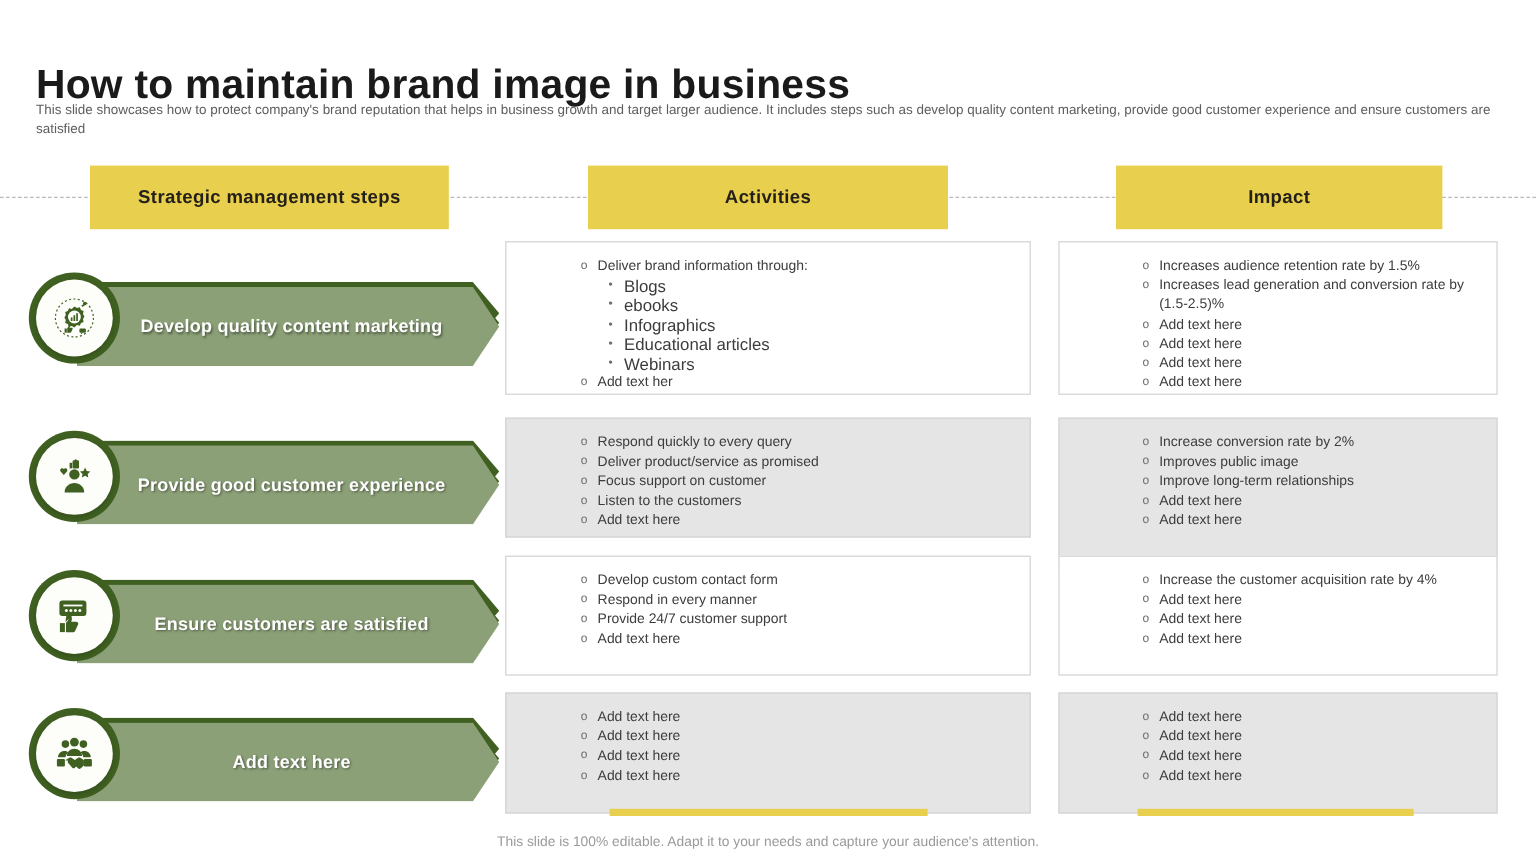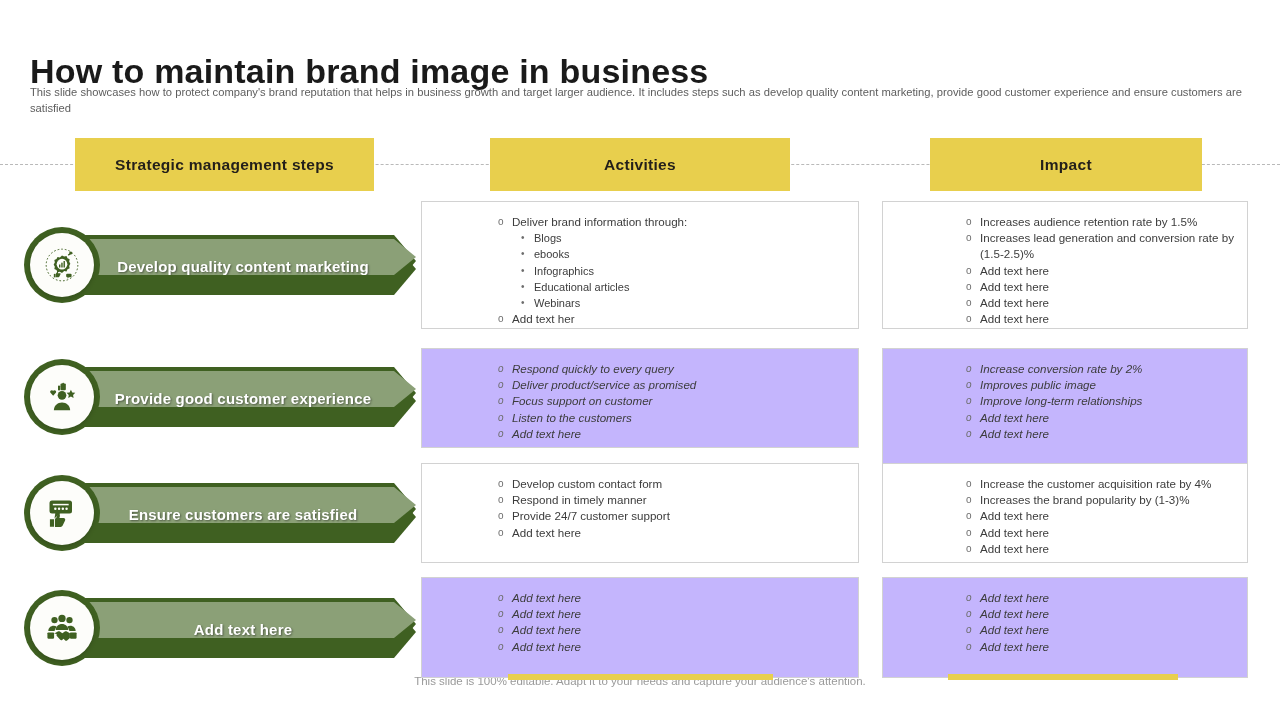--- a/index.html
+++ b/index.html
@@ -37,24 +37,24 @@
     color: #231f1a; font-weight: 700; font-size: 15.5px;
     letter-spacing: 0.3px; z-index: 3;
   }
   .hdr.steps   { left: 75px;  width: 299px; }
   .hdr.acts    { left: 490px; width: 300px; }
   .hdr.impact  { left: 930px; width: 272px; justify-content: center; }
 
   
   .arrow-row { position: absolute; left: 24px; width: 392px; height: 52px; z-index: 2; }
   .arrow-body {
-    position: absolute; left: 40px; top: 0; width: 352px; height: 36px;
+    position: absolute; left: 40px; top: 0; width: 352px; height: 66px;
     background: #8ba077;
     clip-path: polygon(0 0, calc(100% - 22px) 0, 100% 50%, calc(100% - 22px) 100%, 0 100%);
-    display: flex; align-items: flex-end; justify-content: center;
+    display: flex; align-items: center; justify-content: center;
   }
   .arrow-shadow {
     position: absolute; left: 40px; top: 0; width: 352px; height: 52px;
     background: #3f6021;
     clip-path: polygon(0 0, calc(100% - 22px) 0, 100% 50%, calc(100% - 22px) 100%, 0 100%);
   }
   .arrow-shadow.top { top: -4px; }
   .arrow-shadow.bot { top: 4px; }
   .arrow-label {
     position: relative; color: #ffffff; font-size: 15px; font-weight: 700;
@@ -69,53 +69,53 @@
   .icon-inner {
     width: 64px; height: 64px; border-radius: 50%;
     background: #fdfdfa; box-shadow: 0 2px 4px rgba(0,0,0,.18);
     display: flex; align-items: center; justify-content: center;
   }
   .icon-inner svg { width: 40px; height: 40px; display: block; }
 
   
   .cbox {
     position: absolute; border: 1px solid #d2d2d2;
-    padding: 12px 10px 10px 28px; z-index: 1;
+    padding: 12px 10px 10px 14px; z-index: 1;
   }
   .cbox.white { background: #ffffff; }
-  .cbox.grey  { background: #c4b5fd; font-style: italic; }
+  .cbox.grey  { background: #e5e5e5; }
   .cbox.acts   { left: 421px; width: 438px; }
   .cbox.impact { left: 882px; width: 366px; }
 
   ul.bl { list-style: none; margin: 0 0 0 48px; padding: 0; }
   ul.bl.narrow { margin-left: 55px; }
   ul.bl li {
     position: relative; font-size: 11.6px; color: #3c3c3c;
     line-height: 16.2px; padding-left: 14px; margin-bottom: 0;
   }
   ul.bl li::before {
     content: "o"; position: absolute; left: 0; top: 0;
     font-size: 10px; color: #6d6d6d; line-height: 16.2px;
   }
   ul.sub { list-style: none; margin: 0 0 0 22px; padding: 0; }
   ul.sub li {
-    position: relative; font-size: 11px; color: #3c3c3c;
+    position: relative; font-size: 14px; color: #3c3c3c;
     line-height: 16.2px; padding-left: 14px;
   }
   ul.sub li::before {
     content: "\2022"; position: absolute; left: 1px; top: 0;
     font-size: 10px; color: #6d6d6d; line-height: 16.2px;
   }
 
   
   .accent { position: absolute; height: 6px; background: #e8cf4d; z-index: 5; }
 
   
   .footer {
-    position: absolute; left: 0; top: 675px; width: 1280px;
+    position: absolute; left: 0; top: 696px; width: 1280px;
     text-align: center; font-size: 11.5px; color: #9a9a9a;
   }
 </style>
 </head>
 <body>
 
 <div class="slide">
 
   <div class="title">How to maintain brand image in business</div>
   <div class="subtitle">This slide showcases how to protect company's brand reputation that helps in business growth and target larger audience. It includes steps such as develop quality content marketing, provide good customer experience and ensure customers are satisfied</div>
@@ -242,21 +242,21 @@
           <li>Respond quickly to every query</li>
           <li>Deliver product/service as promised</li>
           <li>Focus support on customer</li>
           <li>Listen to the customers</li>
           <li>Add text here</li>
         </ul>
       </div>
       <div class="cbox acts white" style="top: 463px; height: 100px;">
         <ul class="bl">
           <li>Develop custom contact form</li>
-          <li>Respond in timely manner</li>
+          <li>Respond in every manner</li>
           <li>Provide 24/7 customer support</li>
           <li>Add text here</li>
         </ul>
       </div>
       <div class="cbox acts grey" style="top: 577px; height: 101px;">
         <ul class="bl">
           <li>Add text here</li>
           <li>Add text here</li>
           <li>Add text here</li>
           <li>Add text here</li>
@@ -279,21 +279,20 @@
           <li>Increase conversion rate by 2%</li>
           <li>Improves public image</li>
           <li>Improve long-term relationships</li>
           <li>Add text here</li>
           <li>Add text here</li>
         </ul>
       </div>
       <div class="cbox impact white" style="top: 463px; height: 100px;">
         <ul class="bl narrow">
           <li>Increase the customer acquisition rate by 4%</li>
-          <li>Increases the brand popularity by (1-3)%</li>
           <li>Add text here</li>
           <li>Add text here</li>
           <li>Add text here</li>
         </ul>
       </div>
       <div class="cbox impact grey" style="top: 577px; height: 101px;">
         <ul class="bl narrow">
           <li>Add text here</li>
           <li>Add text here</li>
           <li>Add text here</li>

